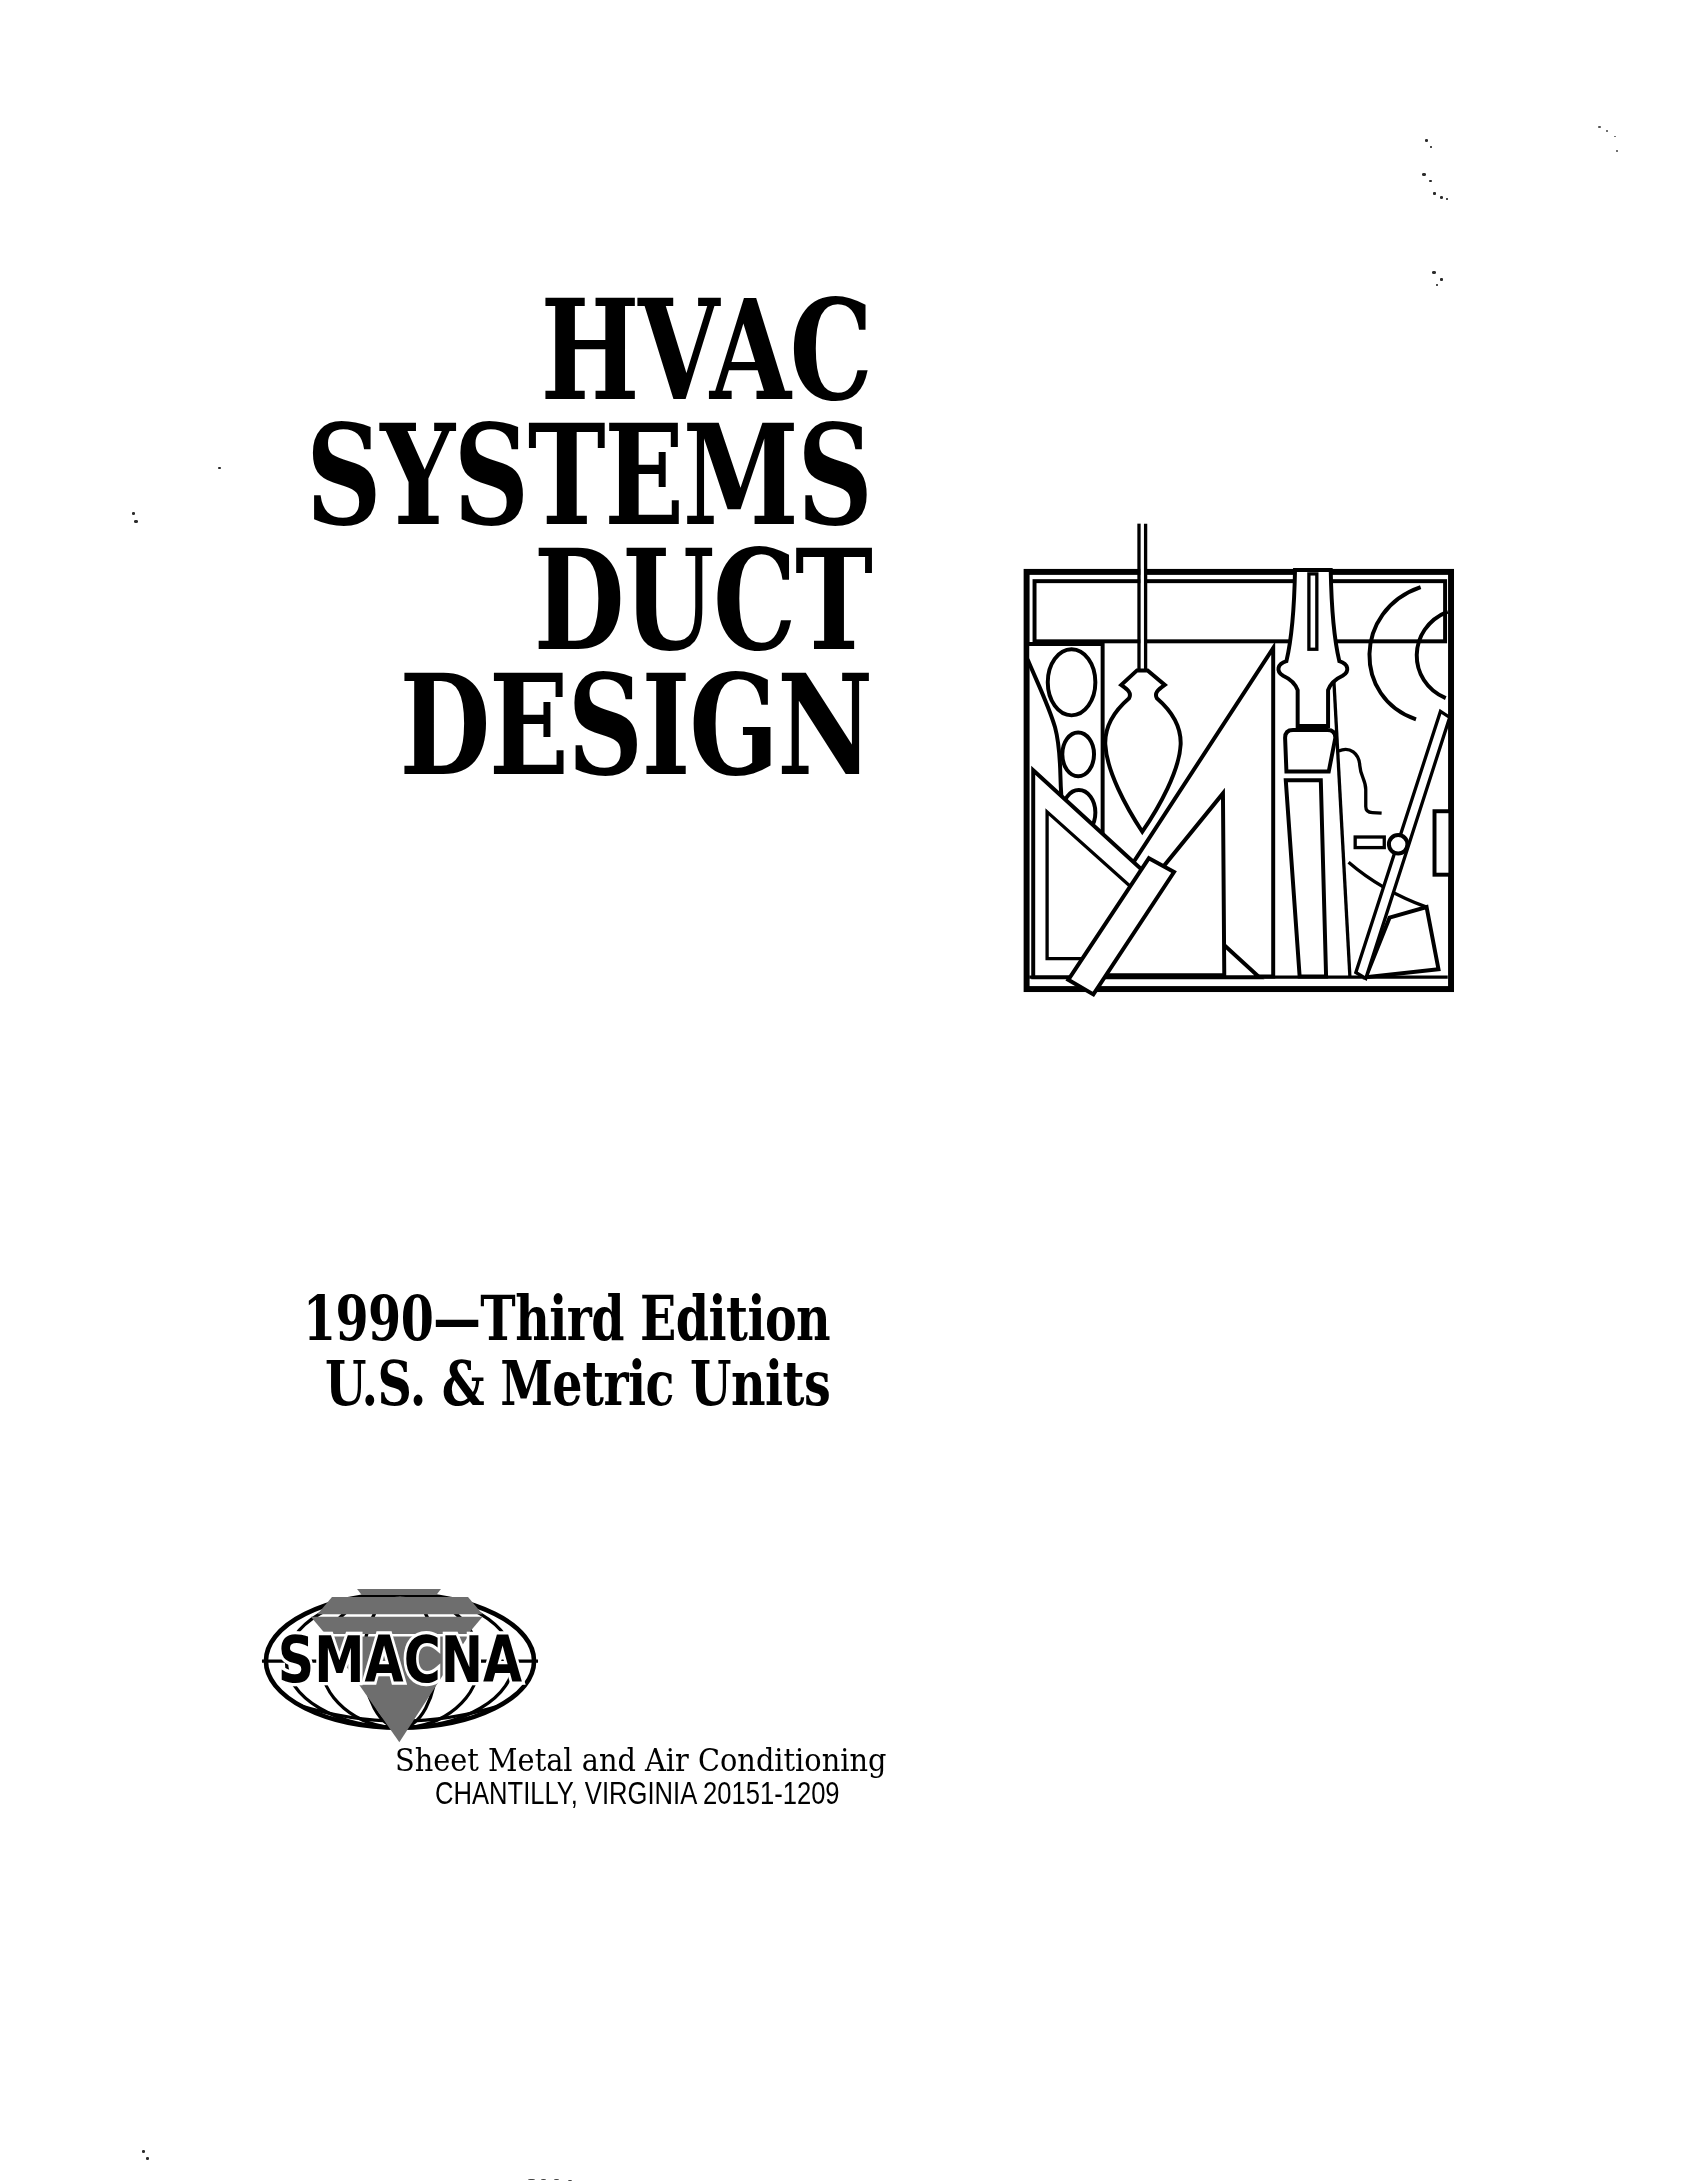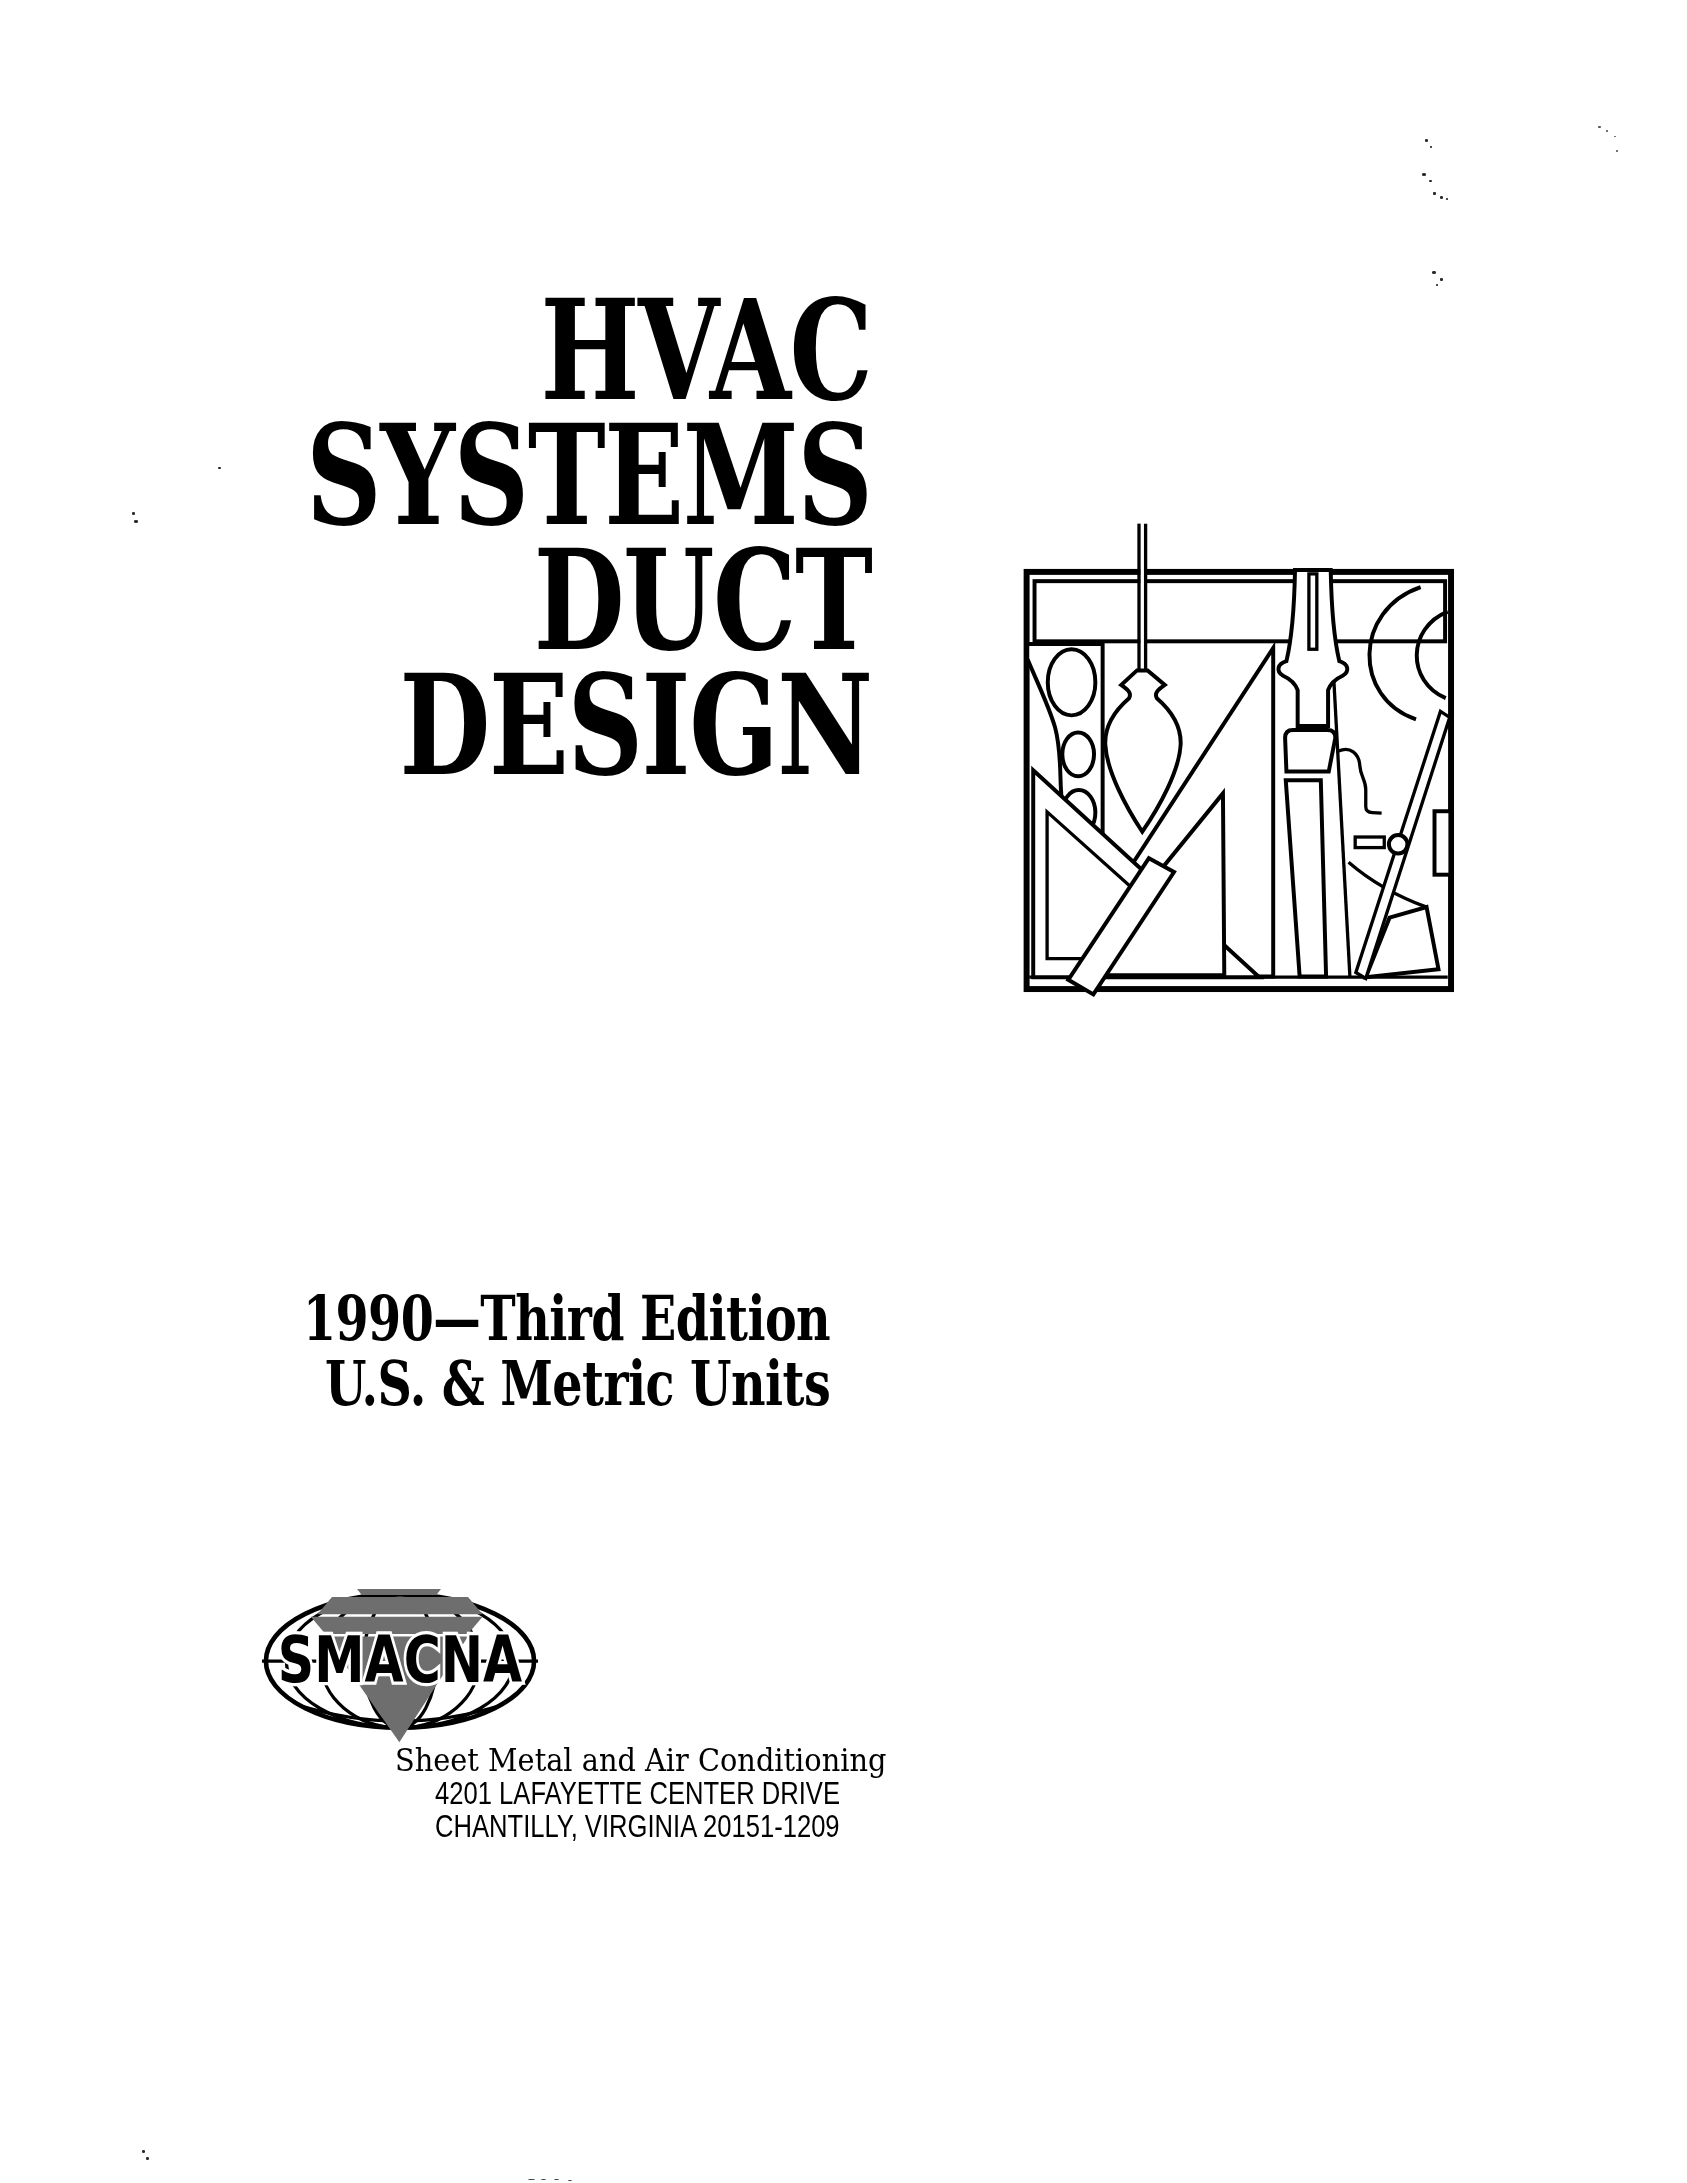--- a/index.html
+++ b/index.html
@@ -156,21 +156,20 @@
       <polygon points="150,6 277,6 270,15 157,15"></polygon>
       <polygon points="112,18 318,18 340,44 90,44"></polygon>
       <polygon points="80,48 340,48 318,74 102,74"></polygon>
       <polygon points="102,78 318,78 214,238"></polygon>
     </g>
     <text x="215" y="146" text-anchor="middle" font-family="DejaVu Sans, Liberation Sans, sans-serif" font-weight="bold" font-size="97" textLength="370" lengthAdjust="spacingAndGlyphs" fill="#000000" stroke="#ffffff" stroke-width="10" paint-order="stroke">SMACNA</text>
   </svg>
 
   <div class="publisher">
     <div class="line"><span class="pub-serif">Sheet Metal and Air Conditioning</span></div>
-    <div class="line"><span class="pub-sans">4201 LAFAYETTE CENTER DRIVE</span></div>
     <div class="line"><span class="pub-sans">CHANTILLY, VIRGINIA 20151-1209</span></div>
   </div>
 
   <div class="speck" style="left:218px;top:467px;width:2.6px;height:2px;"></div>
   <div class="speck" style="left:132px;top:512px;width:3.3px;height:2.6px;"></div>
   <div class="speck" style="left:134px;top:520px;width:4px;height:3.3px;"></div>
   <div class="speck" style="left:1425px;top:139px;width:3.3px;height:2.6px;"></div>
   <div class="speck" style="left:1430px;top:146px;width:2px;height:2px;"></div>
   <div class="speck" style="left:1422px;top:173px;width:4px;height:3.3px;"></div>
   <div class="speck" style="left:1429px;top:180px;width:2.6px;height:2px;"></div>

